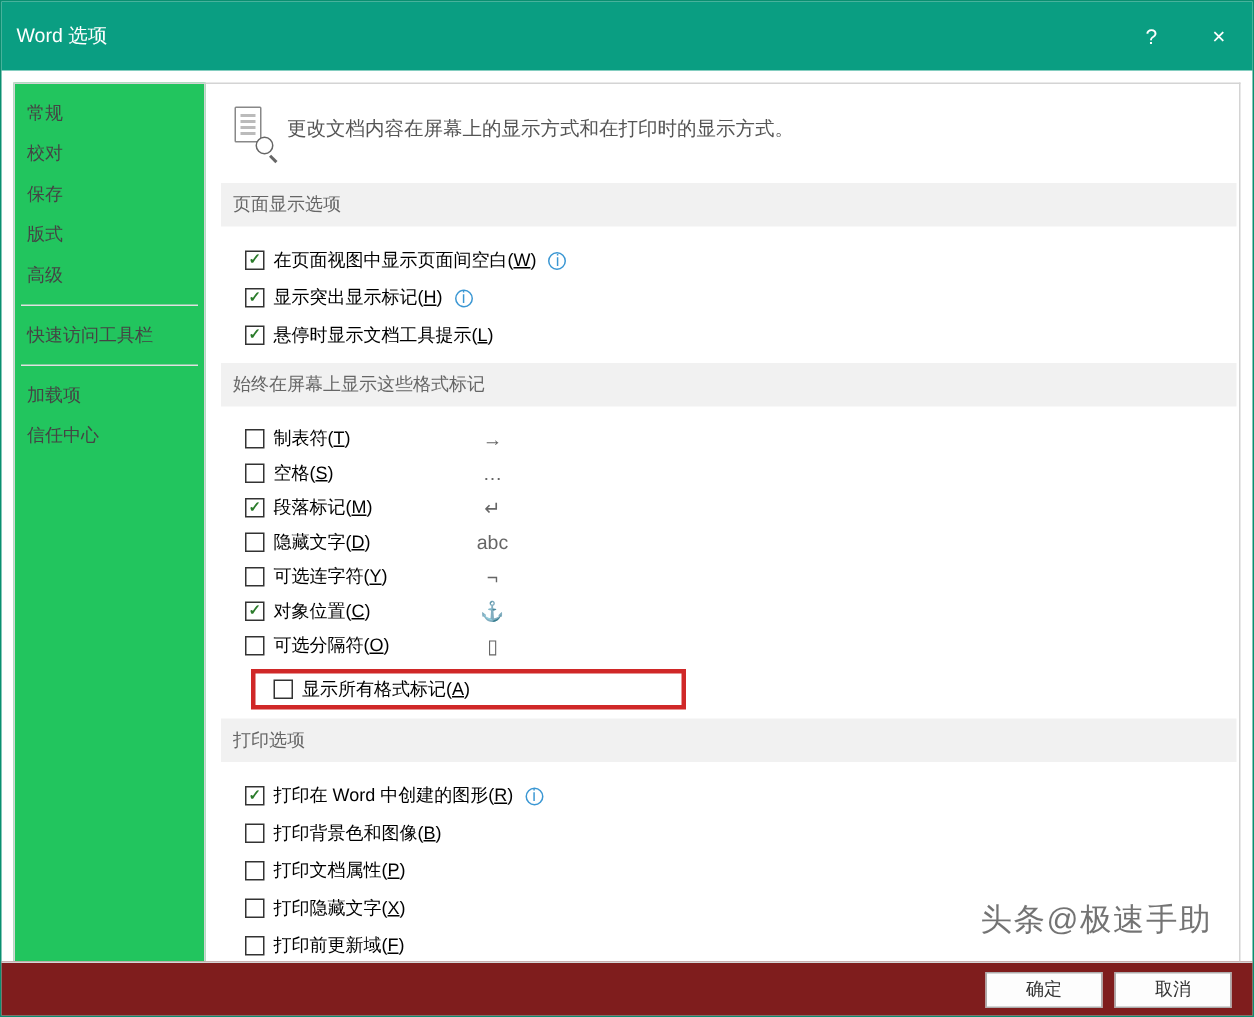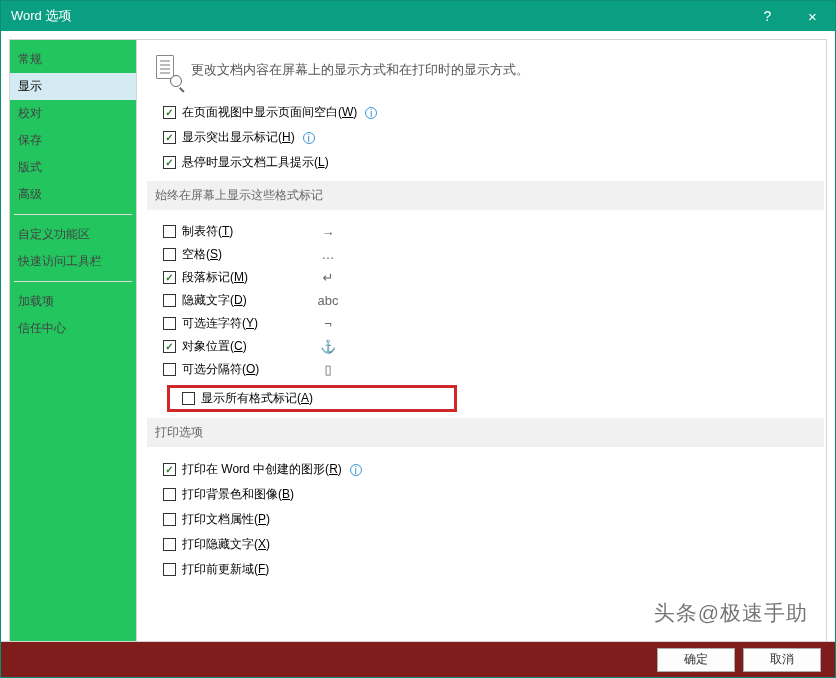--- a/index.html
+++ b/index.html
@@ -1,18 +1,18 @@
 <!DOCTYPE html>
 <html><head>
 <meta charset="utf-8">
 <style>
   * { box-sizing: border-box; margin: 0; padding: 0; }
   html, body { width: 836px; height: 678px; font-family: "Microsoft YaHei", "Segoe UI", sans-serif; font-size: 12px; overflow: hidden; background: #fff; }
   .window { width: 836px; height: 678px; border: 1px solid #0a8f70; display: flex; flex-direction: column; background: #fff; }
-  .titlebar { height: 30px; background: #0a9e82; color: #fff; display: flex; align-items: center; padding-left: 10px; }
+  .titlebar { height: 46px; background: #0a9e82; color: #fff; display: flex; align-items: center; padding-left: 10px; }
   .titlebar .title { flex: 1; font-size: 13px; }
   .titlebar .btn { width: 45px; height: 30px; display: flex; align-items: center; justify-content: center; font-size: 14px; color: #fff; }
   .titlebar .btn.close { font-size: 15px; }
   .body { flex: 1; display: flex; padding: 8px 8px 0 8px; overflow: hidden; }
   .sidebar { width: 128px; border: 1px solid #d4d4d4; border-bottom: none; padding-top: 6px; background: #22c55e; overflow-y: auto; }
   .sidebar .nav-item { padding: 5px 8px; color: #444; cursor: pointer; }
   .sidebar .nav-item.active { background: #d4ebf3; color: #000; }
   .sidebar .sep { height: 1px; background: #e0e0e0; margin: 6px 4px; }
   .content { flex: 1; border: 1px solid #d4d4d4; border-bottom: none; border-left: none; overflow: hidden; position: relative; }
   .content-inner { position: absolute; inset: 0; overflow-y: auto; padding: 10px 2px 10px 10px; }
@@ -51,44 +51,43 @@
 <div class="window">
   <div class="titlebar">
     <div class="title">Word 选项</div>
     <div class="btn">?</div>
     <div class="btn close">×</div>
   </div>
 
   <div class="body">
     <div class="sidebar" id="sidebar">
         <div class="nav-item">常规</div>
-        <div class="nav-item active">显示</div>
         <div class="nav-item">校对</div>
         <div class="nav-item">保存</div>
         <div class="nav-item">版式</div>
         <div class="nav-item">高级</div>
         <div class="sep"></div>
-        <div class="nav-item">自定义功能区</div>
         <div class="nav-item">快速访问工具栏</div>
         <div class="sep"></div>
         <div class="nav-item">加载项</div>
         <div class="nav-item">信任中心</div>
       </div>
 
     <div class="content">
       <div class="content-inner" id="content-inner">
 
         <div class="header-row">
           <div class="header-icon">
             <div class="page"></div>
               <div class="mag"></div>
           </div>
           <div class="header-text">更改文档内容在屏幕上的显示方式和在打印时的显示方式。</div>
         </div>
 
+        <div class="section-head">页面显示选项</div>
         <div id="sec1">
             <div class="opt-row">
               <div class="cb checked"></div>
               <span class="lbl">在页面视图中显示页面间空白(<u>W</u>)</span>
               <span class="info">i</span>
             </div>
             <div class="opt-row">
               <div class="cb checked"></div>
               <span class="lbl">显示突出显示标记(<u>H</u>)</span>
               <span class="info">i</span>

